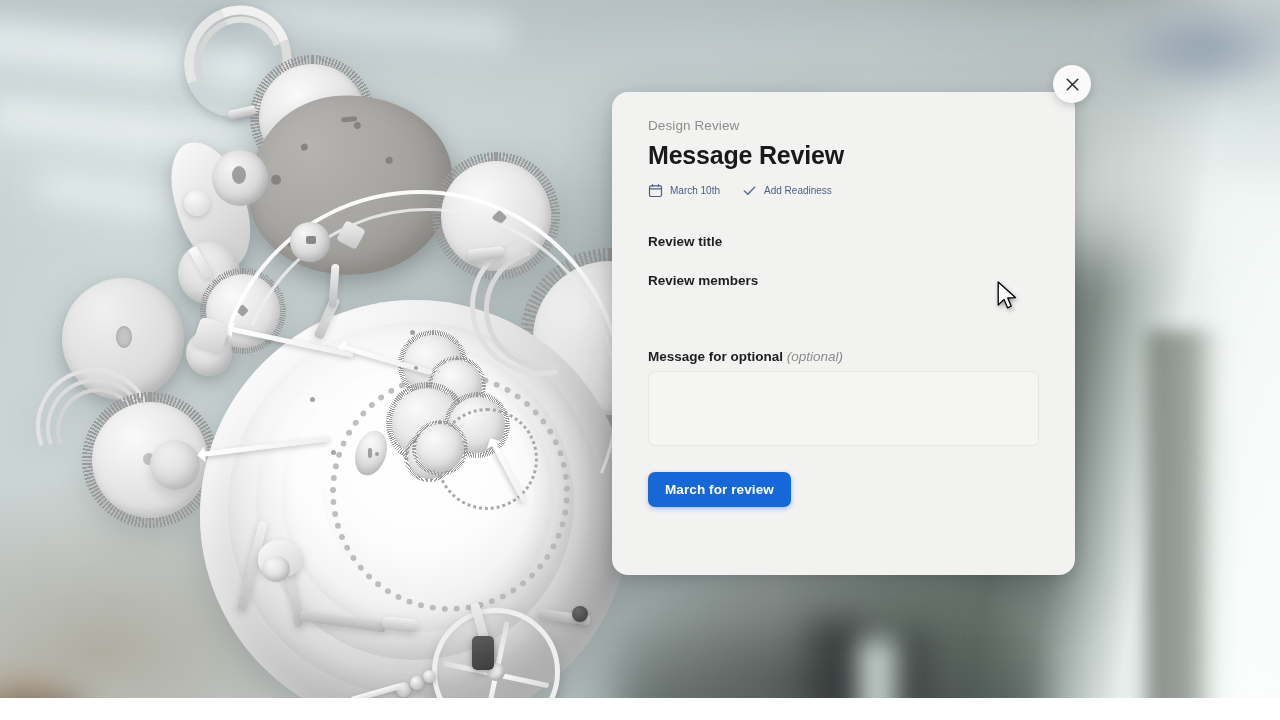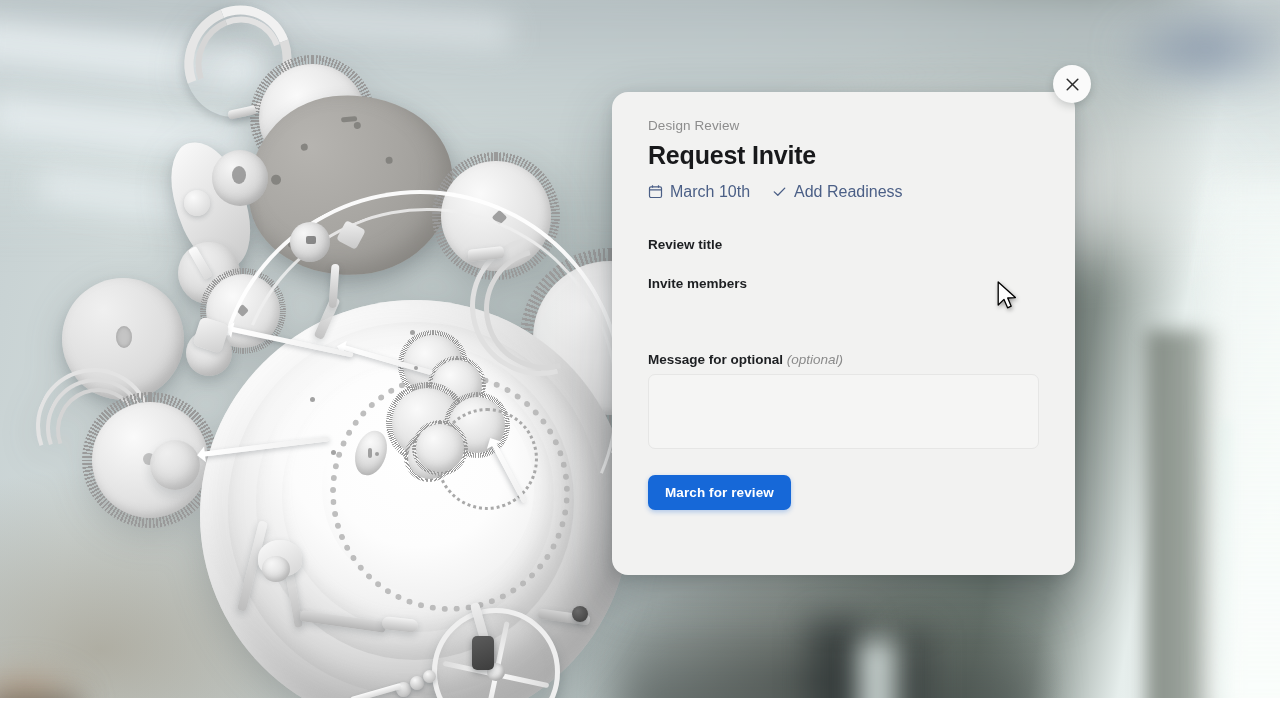--- a/index.html
+++ b/index.html
@@ -350,21 +350,21 @@
     letter-spacing: -0.2px;
     line-height: 1.15;
   }
 
   .meta-row {
     margin-top: 13px;
     display: flex;
     align-items: center;
     gap: 22px;
     color: #4b5f86;
-    font-size: 16px;
+    font-size: 10px;
   }
   .meta-item {
     display: flex;
     align-items: center;
     gap: 7px;
     cursor: pointer;
   }
   .meta-label { color: #4b5f86; }
 
   .cal-ico { width: 15px; height: 15px; display: block; }
@@ -606,21 +606,21 @@
     <div class="part ring" style="left:470px; top:236px; width:130px; height:130px; border:5px solid #e0e0e0; border-top-color:transparent; border-right-color:transparent; transform:rotate(30deg);"></div>
     <div class="part ring" style="left:484px; top:248px; width:112px; height:112px; border:5px solid #d8d8d8; border-top-color:transparent; border-right-color:transparent; transform:rotate(30deg);"></div>
     <div class="part rod" style="left:468px; top:248px; width:36px; height:12px; transform:rotate(-6deg);"></div>
   </div>
 
   <div class="modal">
     <div class="modal-pad">
 
       <div class="breadcrumb">Design Review</div>
 
-      <div class="modal-title">Request Invite</div>
+      <div class="modal-title">Message Review</div>
 
       <div class="meta-row">
 
         <div class="meta-item">
           <span>
             <svg class="cal-ico" viewBox="0 0 16 16" fill="none" stroke="#4b5f86" stroke-width="1.3">
               <rect x="1.6" y="3" width="12.8" height="11.4" rx="1.6"></rect>
               <line x1="1.6" y1="6.3" x2="14.4" y2="6.3"></line>
               <line x1="4.8" y1="1.3" x2="4.8" y2="4.1"></line>
               <line x1="11.2" y1="1.3" x2="11.2" y2="4.1"></line>
@@ -637,21 +637,21 @@
           </span>
           <span class="meta-label">Add Readiness</span>
         </div>
       </div>
 
       <div class="group-title">
         <div class="field-label">Review title</div>
       </div>
 
       <div class="invite-block">
-        <div class="field-label">Invite members</div>
+        <div class="field-label">Review members</div>
         <div class="invite-empty"></div>
       </div>
 
       <div class="msg-block">
         <div class="field-label">
           <span>Message for optional</span>
           <span class="muted">(optional)</span>
         </div>
         <textarea class="textarea" placeholder="" style=""></textarea>
       </div>

